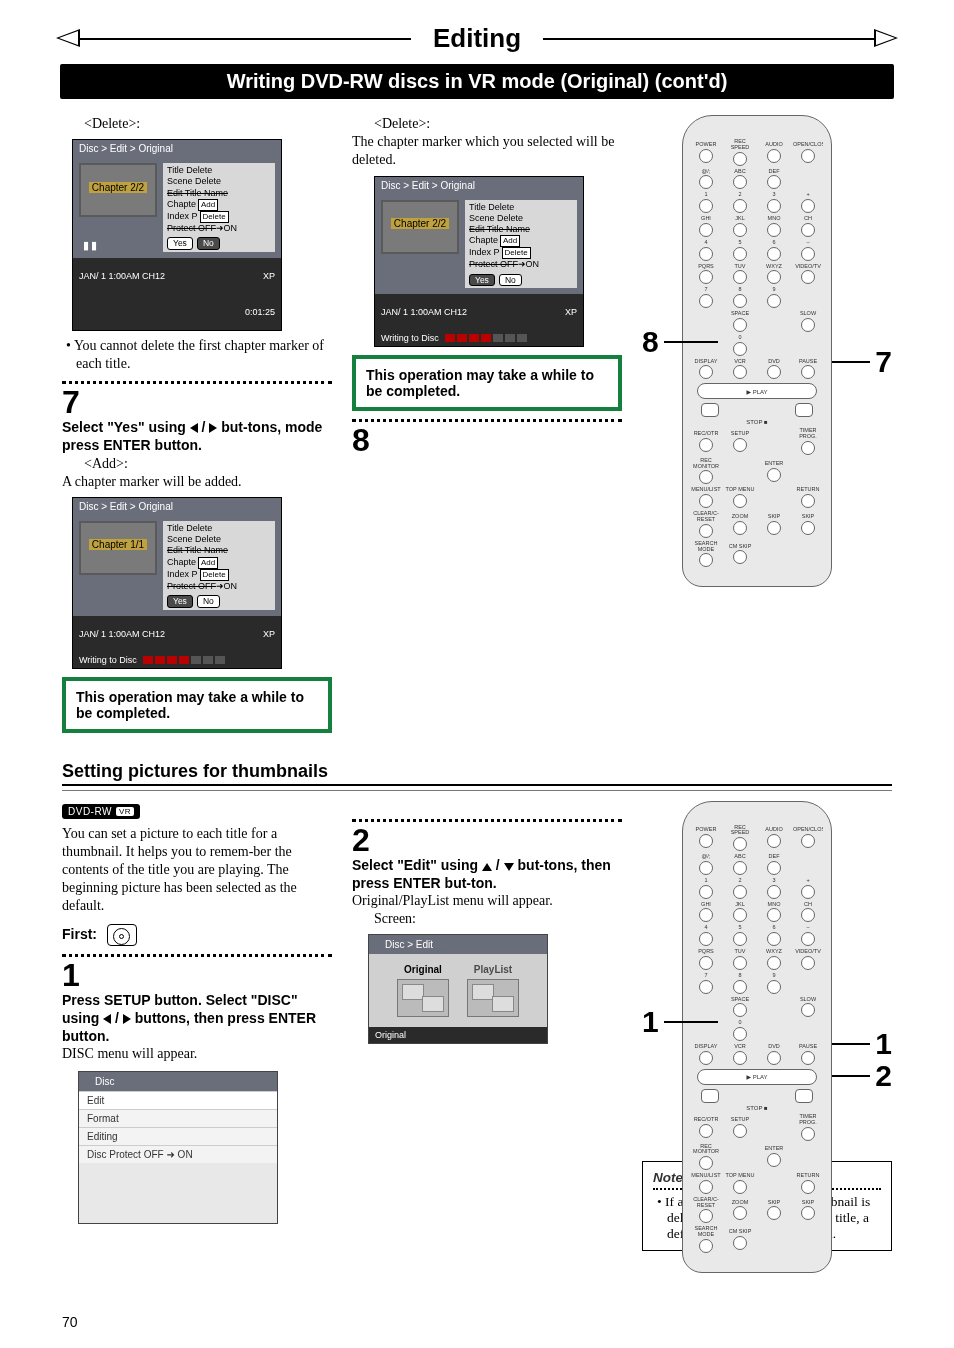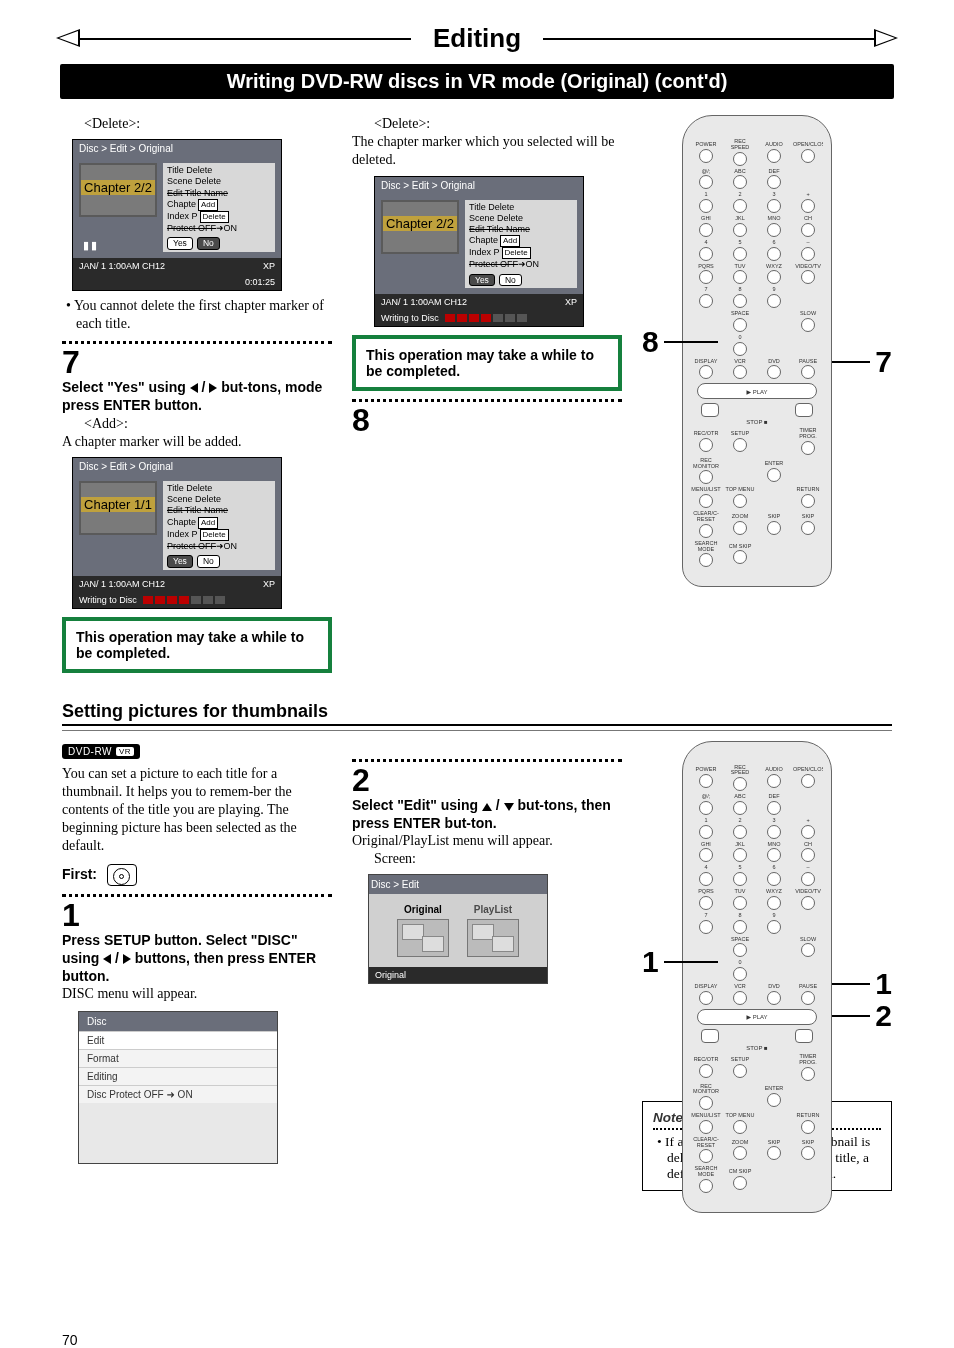--- a/index.html
+++ b/index.html
@@ -28,25 +28,25 @@
   .small{font-size:14px;line-height:1.3;}
   .step-dots{border-top:3px dotted #000;margin:8px 0 2px 0;}
   .bignum{font-size:32px;font-weight:bold;font-family:Helvetica,Arial,sans-serif;line-height:1;}
   .bold{font-weight:bold;font-family:Helvetica,Arial,sans-serif;}
   .indent{margin-left:22px;}
   
   .osd{width:210px;border:1px solid #000;font-family:Helvetica,Arial,sans-serif;font-size:10px;background:#fff;margin:6px 0 6px 10px;}
   .osd .bar{background:var(--osd-bg);color:#fff;padding:3px 6px;font-size:10px;}
   .osd .body{position:relative;background:var(--osd-bg);padding:6px;display:flex;gap:6px;min-height:72px;}
   .osd .thumb{width:78px;height:54px;border:2px solid #5a5a5a;background:#7a7a7a;color:#fff;display:flex;align-items:center;justify-content:center;font-size:9px;flex-direction:column;position:relative;}
-  .osd .thumb .tag{background:var(--highlight);color:#000;padding:0 3px;font-size:13px;margin-bottom:6px;}
+  .osd .thumb .tag{background:var(--highlight);color:#000;padding:0 3px;font-size:10px;margin-bottom:6px;}
   .osd .menu{background:#d8d8d8;color:#000;padding:2px 4px;font-size:9px;line-height:1.25;flex:1;}
   .osd .menu .hl{background:#fff;border:1px solid #000;display:inline-block;padding:0 2px;margin-left:2px;font-size:8px;}
   .osd .menu .strike{text-decoration:line-through;}
-  .osd .foot{background:#2a2a2a;color:#fff;padding:3px 6px;font-size:9px;display:flex;justify-content:space-between;}
+  .osd .foot{background:#2a2a2a;color:#fff;padding:13px 6px;font-size:9px;display:flex;justify-content:space-between;}
   .osd .foot2{background:#2a2a2a;color:#fff;padding:3px 6px;font-size:9px;display:flex;align-items:center;gap:6px;}
   .progress{display:inline-flex;gap:2px;}
   .progress i{width:10px;height:8px;background:#b00;display:inline-block;}
   .progress i.off{background:#555;}
   .pause-bars{position:absolute;left:10px;bottom:6px;color:#fff;font-size:11px;letter-spacing:2px;}
   .yesno{margin-top:3px;font-size:8.5px;}
   .yesno span{display:inline-block;border:1px solid #000;background:#fff;padding:0 5px;margin-right:4px;border-radius:3px;}
   .yesno span.sel{background:#4a4a4a;color:#fff;}
   
   .callout{border:4px solid #15803d;padding:8px 10px;font-size:14px;font-family:Helvetica,Arial,sans-serif;font-weight:bold;margin:8px 0;}
@@ -60,27 +60,27 @@
   .discicon{display:inline-block;width:30px;height:22px;border:1px solid #000;border-radius:4px;position:relative;vertical-align:middle;margin-left:6px;}
   .discicon::before{content:"";position:absolute;left:5px;top:3px;width:15px;height:15px;border:1px solid #000;border-radius:50%;}
   .discicon::after{content:"";position:absolute;left:11px;top:9px;width:3px;height:3px;border:1px solid #000;border-radius:50%;}
   .tri-l,.tri-r,.tri-u,.tri-d{display:inline-block;width:0;height:0;vertical-align:-1px;}
   .tri-l{border-top:5px solid transparent;border-bottom:5px solid transparent;border-right:8px solid #000;}
   .tri-r{border-top:5px solid transparent;border-bottom:5px solid transparent;border-left:8px solid #000;}
   .tri-u{border-left:5px solid transparent;border-right:5px solid transparent;border-bottom:8px solid #000;}
   .tri-d{border-left:5px solid transparent;border-right:5px solid transparent;border-top:8px solid #000;}
   
   .disclist{width:200px;border:1px solid #444;font-family:Helvetica,Arial,sans-serif;font-size:10px;margin:8px 0 0 16px;background:#fff;}
-  .disclist .hd{background:#6a6e7a;color:#fff;padding:4px 8px;}
+  .disclist .hd{background:#6a6e7a;color:#fff;padding:4px 16px;}
   .disclist .row{border-top:1px solid #ccc;padding:3px 8px;color:#333;background:#f3f3f3;}
   .disclist .row.hl{background:#fff;}
   .disclist .space{height:60px;background:#e8e8e8;}
   
   .editosd{width:180px;border:1px solid #444;margin:6px 0 0 16px;font-family:Helvetica,Arial,sans-serif;font-size:10px;background:#fff;}
-  .editosd .bar{background:#6a6e7a;color:#fff;padding:4px 2px;font-size:10px;}
+  .editosd .bar{background:#6a6e7a;color:#fff;padding:4px 16px;font-size:10px;}
   .editosd .mid{background:#d0d0d0;padding:10px;display:flex;gap:18px;justify-content:center;}
   .editosd .card{width:52px;text-align:center;}
   .editosd .card .lab{text-align:center;font-size:10px;margin-bottom:4px;font-weight:bold;color:#4a4a4a;}
   .editosd .card.sel .lab{color:#000;}
   .editosd .card .box{width:52px;height:38px;background:#bbb;border:1px solid #777;position:relative;}
   .editosd .card .box::before,.editosd .card .box::after{content:"";position:absolute;width:20px;height:14px;background:#ddd;border:1px solid #888;}
   .editosd .card .box::before{left:4px;top:4px;}
   .editosd .card .box::after{right:4px;bottom:4px;}
   .editosd .ft{background:#2a2a2a;color:#fff;padding:3px 6px;font-size:9px;}
   
@@ -92,21 +92,21 @@
   .remote .btn .lbl{display:block;font-size:5.5px;line-height:1.05;max-width:30px;overflow:hidden;}
   .remote .playbar{border:1px solid #666;border-radius:10px;height:16px;display:flex;align-items:center;justify-content:center;font-size:6px;margin:4px 6px;background:#fff;}
   .remote .navrow{display:flex;justify-content:space-between;align-items:center;margin:2px 10px;}
   .remote .navrow .nav{width:18px;height:14px;border:1px solid #666;border-radius:4px;background:#fff;}
   .callnum{position:absolute;font-family:Helvetica,Arial,sans-serif;font-weight:bold;font-size:30px;}
   .callline{position:absolute;height:2px;background:#000;}
   
   .notebox{border:1px solid #000;padding:8px 10px;font-size:13.5px;margin-top:10px;}
   .notebox .tt{font-style:italic;font-weight:bold;font-family:Helvetica,Arial,sans-serif;color:#333;}
   .notebox .dots{border-top:2px dotted #000;margin:3px 0 4px 0;}
-  .pagenum{position:absolute;left:62px;bottom:0;font-family:Helvetica,Arial,sans-serif;font-size:14px;}
+  .pagenum{position:absolute;left:62px;bottom:18px;font-family:Helvetica,Arial,sans-serif;font-size:14px;}
   ul.bul{list-style:none;padding:0;margin:4px 0;}
   ul.bul li{padding-left:14px;text-indent:-10px;}
   ul.bul li::before{content:"• ";}
 </style>
 </head>
 <body>
 
 <div class="page">
 
   <div class="topband">

